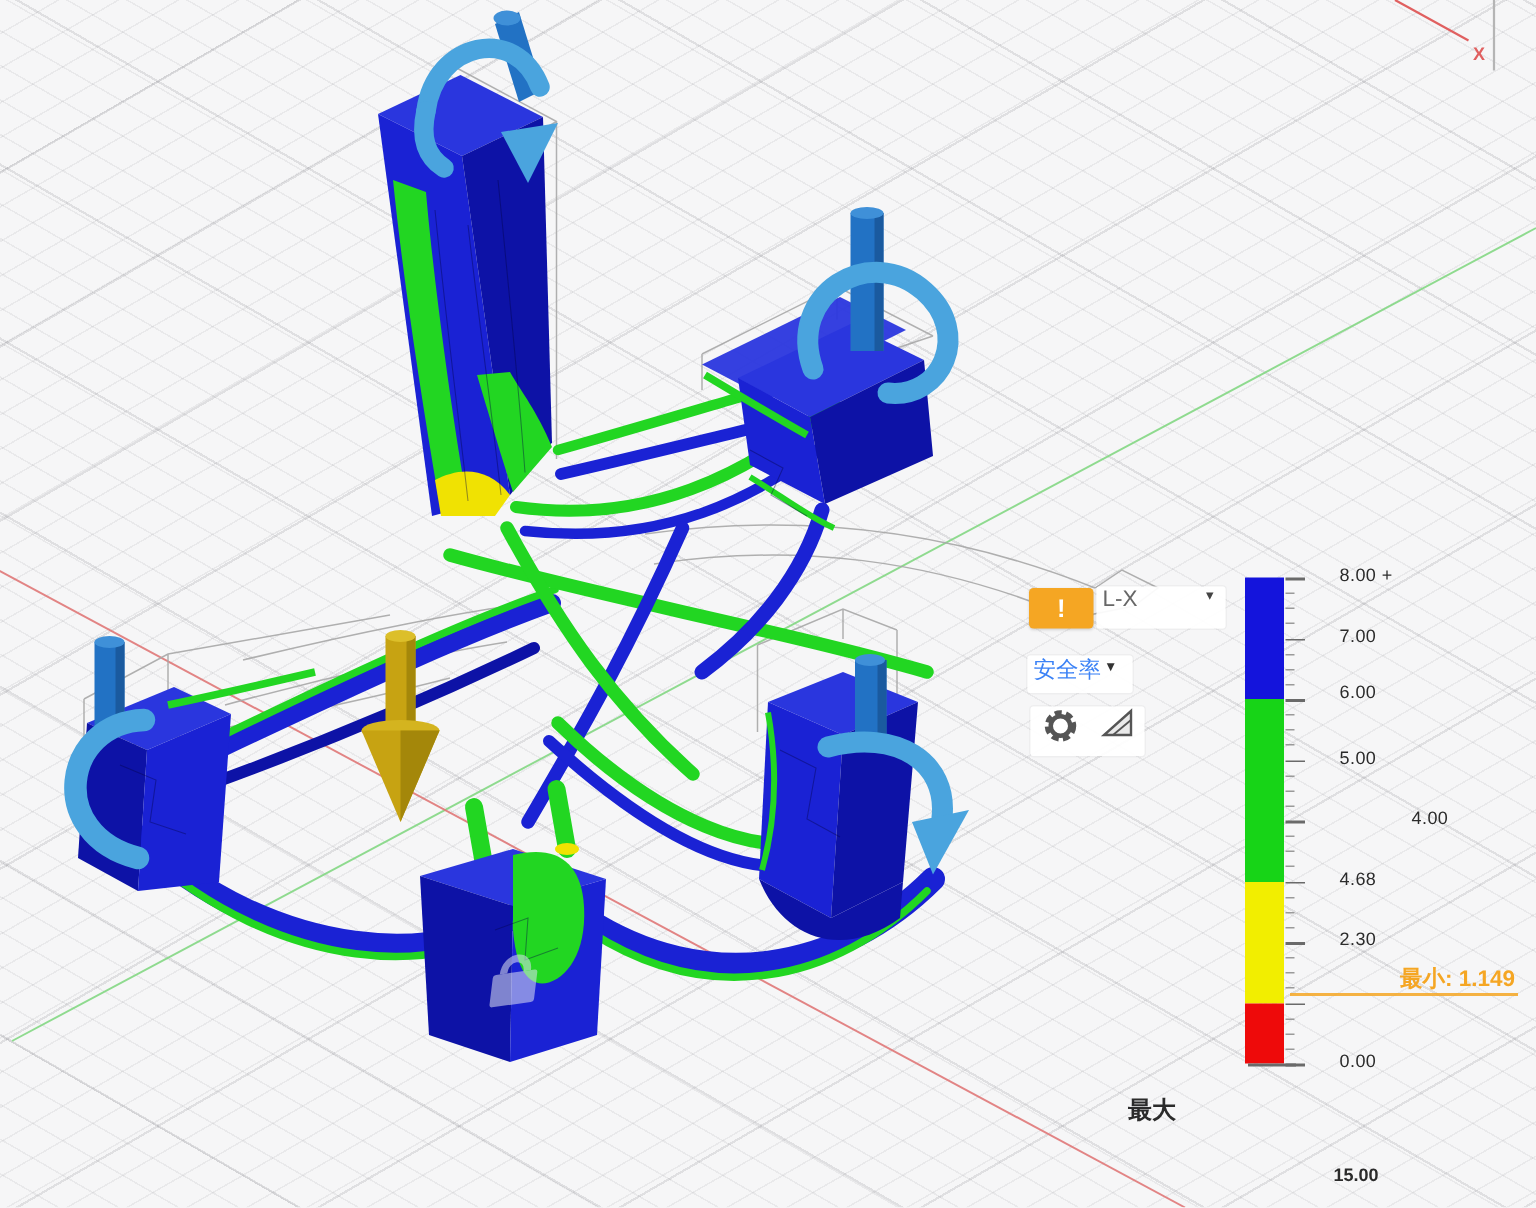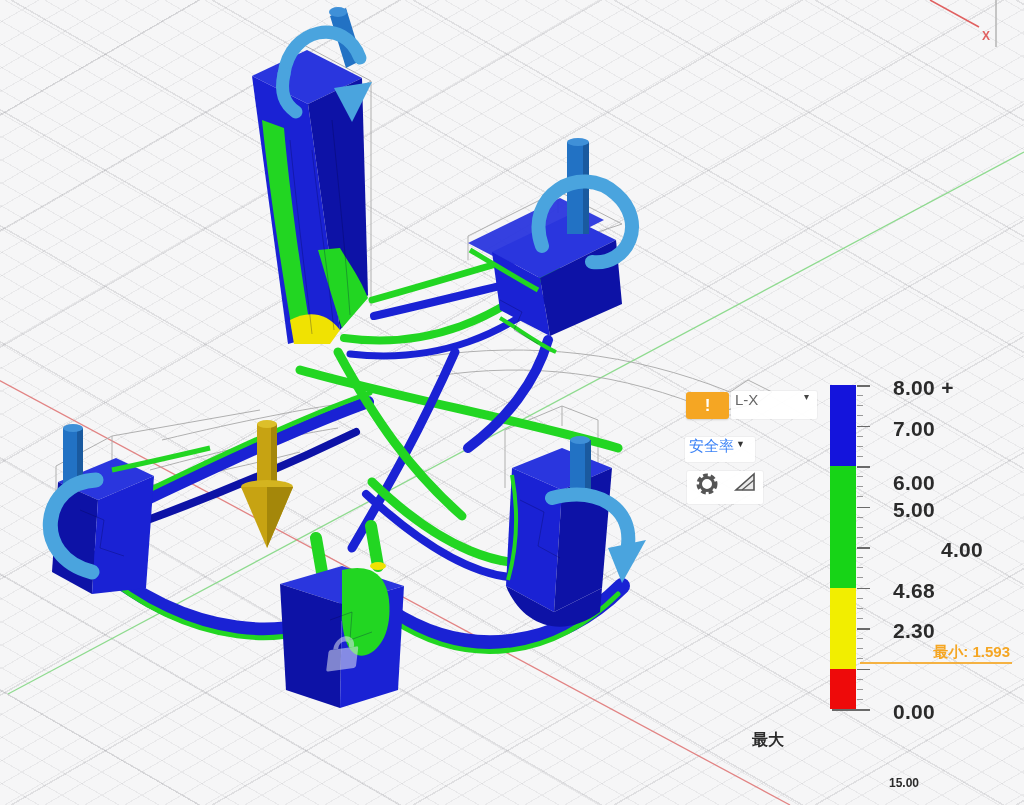--- a/index.html
+++ b/index.html
@@ -32,21 +32,21 @@
   #load-case .lbl{margin-left:4px;font-size:15px;color:#676767;}
   #load-case .arr{position:absolute;right:8px;font-size:10px;color:#444;}
   #result-chip{left:685px;top:437px;width:66px;height:25px;padding-left:4px;}
   #result-chip .lbl{font-size:15px;color:#3b82f6;}
   #result-chip .arr{font-size:9px;color:#333;margin-left:2px;margin-top:2px;}
   #icons-chip{left:687px;top:471px;width:76px;height:33px;justify-content:space-around;}
   
   .seg{position:absolute;width:26px;left:830px;}
   .tick{position:absolute;height:1.5px;background:#6a6a6a;}
   .tick.minor{background:#9a9a9a;height:1px;}
-  .ticklabel{position:absolute;left:893px;width:70px;font-size:21px;font-weight:700;color:#2b2b2b;letter-spacing:0.3px;}
+  .ticklabel{position:absolute;left:893px;width:70px;font-size:12px;font-weight:400;color:#2b2b2b;letter-spacing:0.3px;}
   #min-line{position:absolute;left:860px;width:152px;height:2px;background:var(--accent-orange);opacity:0.85;}
   #min-label{position:absolute;left:868px;width:142px;text-align:right;font-size:15px;font-weight:600;color:var(--accent-orange);}
   #max-label{position:absolute;left:752px;top:730px;font-size:16px;font-weight:700;color:#2b2b2b;}
   #max-value{position:absolute;left:889px;top:776px;font-size:12px;font-weight:600;color:#2b2b2b;}
   #axis-indicator{position:absolute;right:0;top:0;}
 </style>
 </head>
 <body>
 
 <div id="canvas">
@@ -244,29 +244,29 @@
       <div class="tick minor" style="left: 857px; width: 6px; top: 445.75px;"></div>
       <div class="tick minor" style="left: 857px; width: 6px; top: 435.625px;"></div>
       <div class="tick" style="left: 857px; width: 13px; top: 425.5px;"></div>
       <div class="tick minor" style="left: 857px; width: 6px; top: 415.375px;"></div>
       <div class="tick minor" style="left: 857px; width: 6px; top: 405.25px;"></div>
       <div class="tick minor" style="left: 857px; width: 6px; top: 395.125px;"></div>
       <div class="tick" style="left: 857px; width: 13px; top: 385px;"></div>
       <div class="tick" style="left: 832px; width: 32px; top: 709px;"></div>
       <div class="ticklabel" style="top: 376px;">8.00 +</div>
       <div class="ticklabel" style="top: 416.5px;">7.00</div>
-      <div class="ticklabel" style="top: 471px;">6.00</div>
+      <div class="ticklabel" style="top: 454px;">6.00</div>
       <div class="ticklabel" style="top: 497.5px;">5.00</div>
       <div class="ticklabel" style="top: 538px; margin-left: 48px;">4.00</div>
       <div class="ticklabel" style="top: 578.5px;">4.68</div>
       <div class="ticklabel" style="top: 619px;">2.30</div>
       <div class="ticklabel" style="top: 700px;">0.00</div>
     </div>
   <div id="min-line" style="top: 662.466px;"></div>
-  <div id="min-label" style="top: 643.466px;">最小: 1.593</div>
+  <div id="min-label" style="top: 643.466px;">最小: 1.149</div>
   <div id="max-label">最大</div>
   <div id="max-value">15.00</div>
 
   <svg id="axis-indicator" width="104" height="60" viewBox="0 0 104 60">
     <line x1="76" y1="0" x2="76" y2="47" stroke="#b5b5b5" stroke-width="1.5"></line>
     <line x1="10" y1="0" x2="59" y2="27" stroke="#e06060" stroke-width="1.5"></line>
     <text x="62" y="40" fill="#e06060" font-size="12" font-weight="bold" id="axis-x-text">X</text>
   </svg>
 </div>
 

